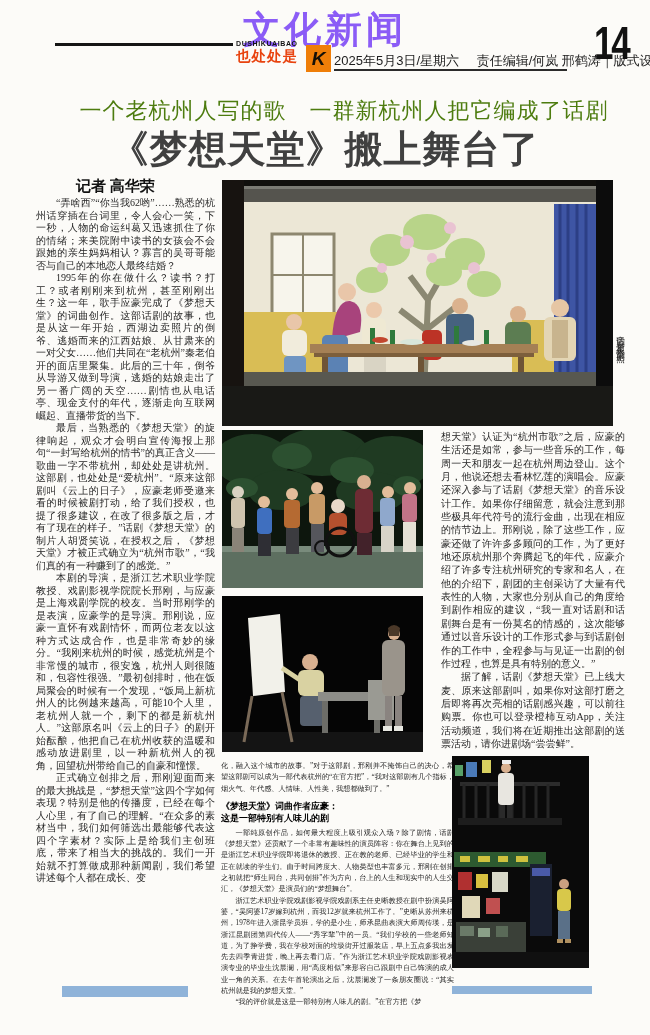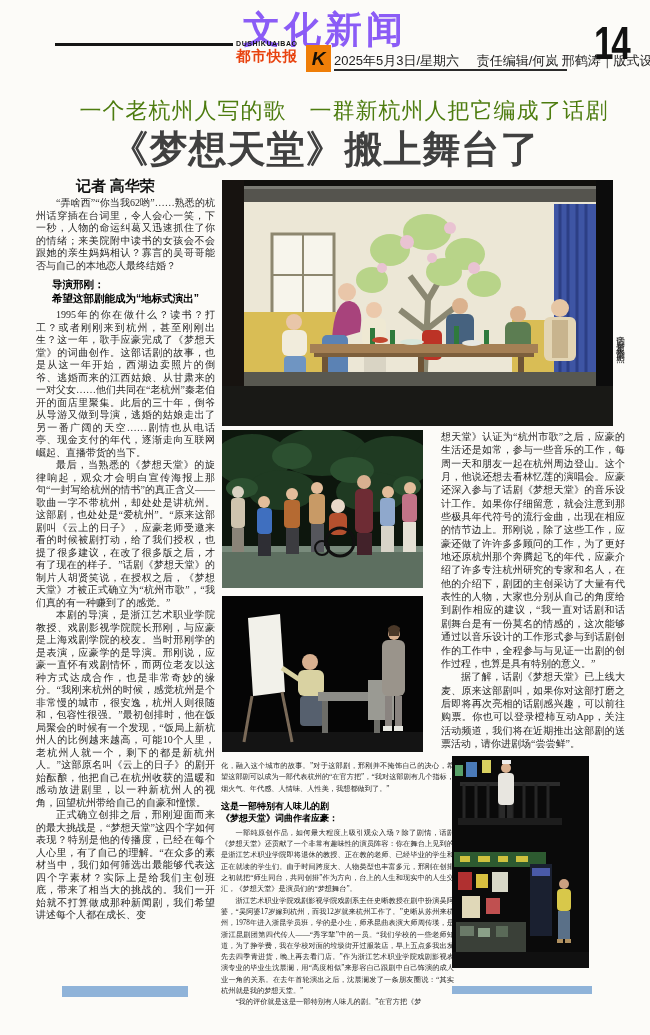--- a/index.html
+++ b/index.html
@@ -49,40 +49,36 @@
 </style>
 </head>
 <body>
 
 <div id="page">
 
   <div class="abs section-title">文化新闻</div>
   <div class="abs rule-left"></div>
   <div class="abs brand">
     <span class="brand-en">DUSHIKUAIBAO</span>
-    <span class="brand-cn">都市快报</span>
+    <span class="brand-cn">也处处是</span>
   </div>
   <div class="abs k-logo">K</div>
   <div class="abs dateline">
     <span>2025年5月3日/星期六</span><span class="sep"></span>
     <span>责任编辑/何岚 邢鹤涛｜版式设计/连诚</span>
   </div>
   <div class="abs rule-date"></div>
   <div class="abs page-num">14</div>
 
   <div class="abs kicker">一个老杭州人写的歌　一群新杭州人把它编成了话剧</div>
   <div class="abs main-title">《梦想天堂》搬上舞台了</div>
   <div class="abs byline">记者 高华荣</div>
 
   <div class="abs col left-col">
     <p>“弄啥西”“你当我62哟”……熟悉的杭州话穿插在台词里，令人会心一笑，下一秒，人物的命运纠葛又迅速抓住了你的情绪；来美院附中读书的女孩会不会跟她的亲生妈妈相认？寡言的吴哥哥能否与自己的本地恋人最终结婚？</p>
-    <div class="subhead subhead-1">
-      <div>导演邢刚：</div>
-      <div>希望这部剧能成为“地标式演出”</div>
-    </div>
     <p>1995年的你在做什么？读书？打工？或者刚刚来到杭州，甚至刚刚出生？这一年，歌手应豪完成了《梦想天堂》的词曲创作。这部话剧的故事，也是从这一年开始，西湖边卖照片的倒爷、逃婚而来的江西姑娘、从甘肃来的一对父女……他们共同在“老杭州”秦老伯开的面店里聚集。此后的三十年，倒爷从导游又做到导演，逃婚的姑娘走出了另一番广阔的天空……剧情也从电话亭、现金支付的年代，逐渐走向互联网崛起、直播带货的当下。</p>
     <p>最后，当熟悉的《梦想天堂》的旋律响起，观众才会明白宣传海报上那句“一封写给杭州的情书”的真正含义——歌曲一字不带杭州，却处处是讲杭州。这部剧，也处处是“爱杭州”。“原来这部剧叫《云上的日子》，应豪老师受邀来看的时候被剧打动，给了我们授权，也提了很多建议，在改了很多版之后，才有了现在的样子。”话剧《梦想天堂》的制片人胡贤笑说，在授权之后，《梦想天堂》才被正式确立为“杭州市歌”，“我们真的有一种赚到了的感觉。”</p>
     <p>本剧的导演，是浙江艺术职业学院教授、戏剧影视学院院长邢刚，与应豪是上海戏剧学院的校友。当时邢刚学的是表演，应豪学的是导演。邢刚说，应豪一直怀有戏剧情怀，而两位老友以这种方式达成合作，也是非常奇妙的缘分。“我刚来杭州的时候，感觉杭州是个非常慢的城市，很安逸，杭州人则很随和，包容性很强。”最初创排时，他在饭局聚会的时候有一个发现，“饭局上新杭州人的比例越来越高，可能10个人里，老杭州人就一个，剩下的都是新杭州人。”这部原名叫《云上的日子》的剧开始酝酿，他把自己在杭州收获的温暖和感动放进剧里，以一种新杭州人的视角，回望杭州带给自己的自豪和憧憬。</p>
     <p>正式确立创排之后，邢刚迎面而来的最大挑战是，“梦想天堂”这四个字如何表现？特别是他的传播度，已经在每个人心里，有了自己的理解。“在众多的素材当中，我们如何筛选出最能够代表这四个字素材？实际上是给我们主创班底，带来了相当大的挑战的。我们一开始就不打算做成那种新闻剧，我们希望讲述每个人都在成长、变</p>
   </div>
 
   <div class="abs photo photo-1">
     <svg viewBox="0 0 391 246" width="391" height="246">
       <rect width="391" height="246" fill="#11100d"></rect>
       <rect x="0" y="6" width="391" height="16" fill="#55544e"></rect>
@@ -217,22 +213,22 @@
       <rect x="163" y="100" width="7" height="30" fill="#8a8480"></rect>
       <rect x="173" y="100" width="7" height="30" fill="#8a8480"></rect>
       <rect x="161" y="130" width="9" height="5" fill="#e8e8e2"></rect>
       <rect x="172" y="130" width="9" height="5" fill="#e8e8e2"></rect>
     </svg>
   </div>
 
   <div class="abs col mid-col">
     <p class="noindent">化，融入这个城市的故事。”对于这部剧，邢刚并不掩饰自己的决心，希望这部剧可以成为一部代表杭州的“在官方把”，“我对这部剧有几个指标，烟火气、年代感、人情味、人性美，我想都做到了。”</p>
     <div class="subhead subhead-2">
+      <div>《梦想天堂》词曲作者应豪：</div>
       <div>这是一部特别有人味儿的剧</div>
-      <div>《梦想天堂》词曲作者应豪：</div>
     </div>
     <p>一部纯原创作品，如何最大程度上吸引观众入场？除了剧情，话剧《梦想天堂》还贡献了一个非常有趣味性的演员阵容：你在舞台上见到的是浙江艺术职业学院即将退休的教授、正在教的老师、已经毕业的学生和正在就读的学生们。由于时间跨度大、人物类型也丰富多元，邢刚在创排之初就把“师生同台，共同创排”作为方向，台上的人生和现实中的人生交汇，《梦想天堂》是演员们的“梦想舞台”。</p>
     <p>浙江艺术职业学院戏剧影视学院戏剧系主任史晰教授在剧中扮演吴阿婆，“吴阿婆17岁嫁到杭州，而我12岁就来杭州工作了。”史晰从苏州来杭州，1978年进入浙昆学员班，学的是小生，师承昆曲表演大师周传瑛，是浙江昆剧团第四代传人——“秀字辈”中的一员。“我们学校的一些老师知道，为了挣学费，我在学校对面的垃圾街开过服装店，早上五点多我出发先去四季青进货，晚上再去看门店。”作为浙江艺术职业学院戏剧影视表演专业的毕业生沈晨澜，用“高度相似”来形容自己跟剧中自己饰演的成人业一角的关系。在去年首轮演出之后，沈晨澜发了一条朋友圈说：“其实杭州就是我的梦想天堂。”</p>
     <p>“我的评价就是这是一部特别有人味儿的剧。”在官方把《梦</p>
   </div>
 
   <div class="abs col right-col">
     <p class="noindent">想天堂》认证为“杭州市歌”之后，应豪的生活还是如常，参与一些音乐的工作，每周一天和朋友一起在杭州周边登山。这个月，他说还想去看林忆莲的演唱会。应豪还深入参与了话剧《梦想天堂》的音乐设计工作。如果你仔细留意，就会注意到那些极具年代符号的流行金曲，出现在相应的情节边上。邢刚说，除了这些工作，应豪还做了许许多多顾问的工作，为了更好地还原杭州那个奔腾起飞的年代，应豪介绍了许多专注杭州研究的专家和名人，在他的介绍下，剧团的主创采访了大量有代表性的人物，大家也分别从自己的角度给到剧作相应的建议，“我一直对话剧和话剧舞台是有一份莫名的情感的，这次能够通过以音乐设计的工作形式参与到话剧创作的工作中，全程参与与见证一出剧的创作过程，也算是具有特别的意义。”</p>
     <p>据了解，话剧《梦想天堂》已上线大麦、原来这部剧叫，如果你对这部打磨之后即将再次亮相的话剧感兴趣，可以前往购票。你也可以登录橙柿互动App，关注活动频道，我们将在近期推出这部剧的送票活动，请你进剧场“尝尝鲜”。</p>
   </div>

